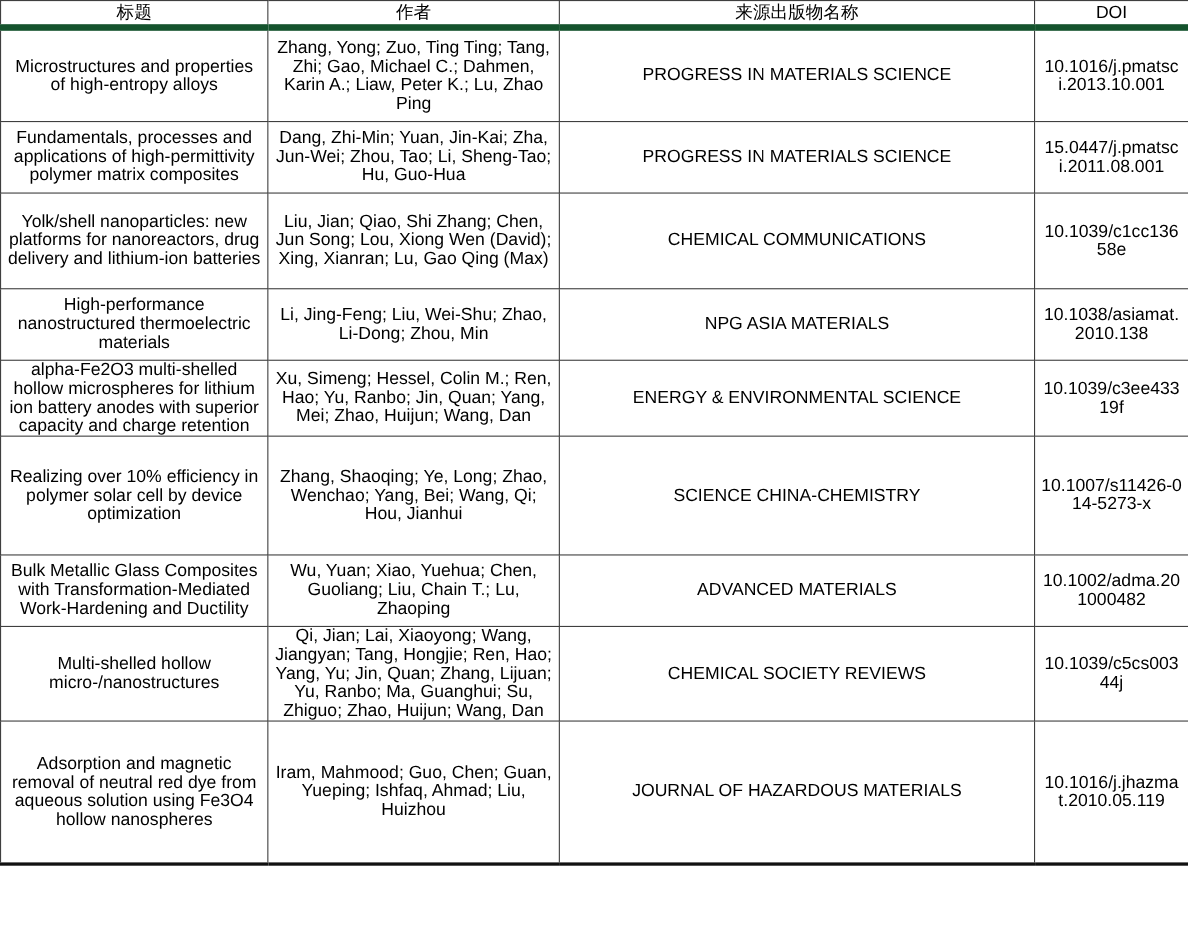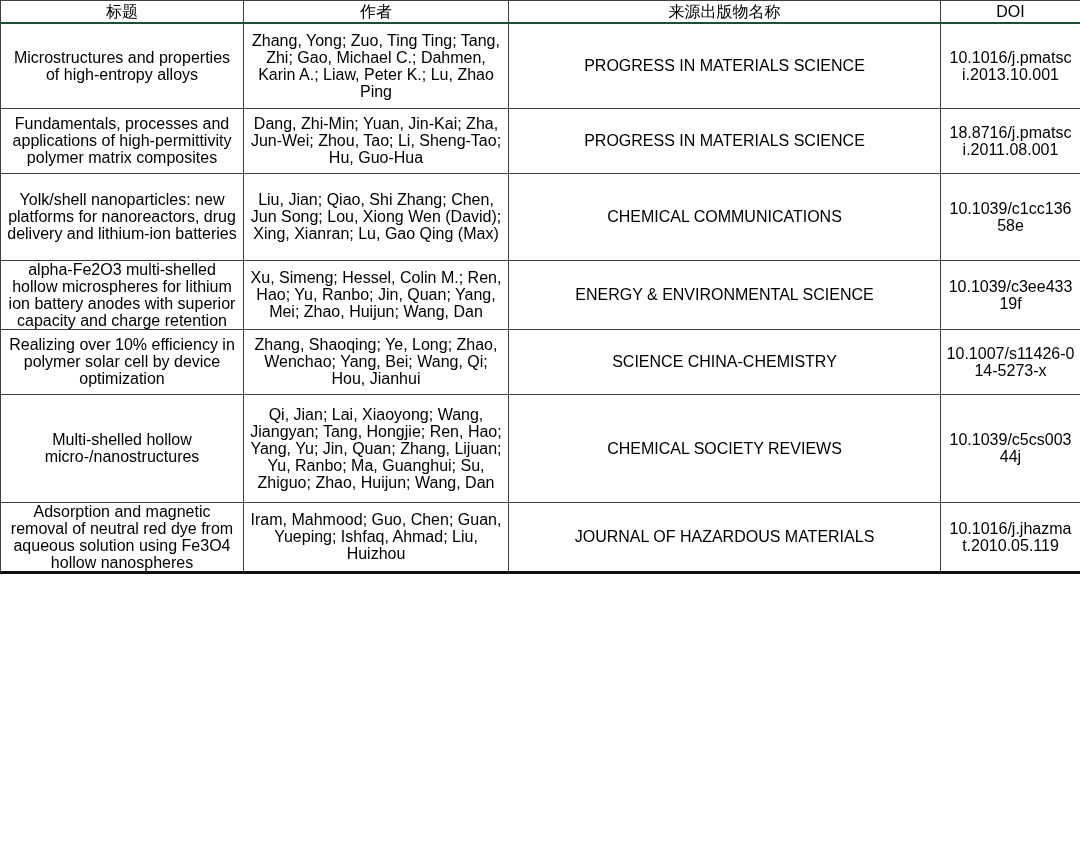--- a/index.html
+++ b/index.html
@@ -24,21 +24,21 @@
     vertical-align: middle;
     padding: 0 5px;
     font-size: 16px;
     line-height: 17px;
     color: #000000;
     font-weight: normal;
     overflow: hidden;
   }
   thead th {
     height: 21px;
-    border-bottom: 2px solid #14532d;
+    border-bottom: 6px solid #14532d;
     margin-left: 44px;
   }
   td.doi { word-break: break-all; }
   td.authors, td.title, td.source { word-wrap: break-word; }
   tbody tr:nth-child(1)  { height: 85px; }
   tbody tr:nth-child(2)  { height: 65px; padding-left: 36px; }
   tbody tr:nth-child(3)  { height: 87px; margin-left: 33px; }
   tbody tr:nth-child(4)  { height: 65px; }
   tbody tr:nth-child(5)  { height: 65px; }
   tbody tr:nth-child(6)  { height: 108px; }
@@ -70,39 +70,51 @@
       <tr data-name="table-row">
         <td class="title" data-name="title-cell">Microstructures and properties of high-entropy alloys</td>
         <td class="authors" data-name="authors-cell">Zhang, Yong; Zuo, Ting Ting; Tang, Zhi; Gao, Michael C.; Dahmen, Karin A.; Liaw, Peter K.; Lu, Zhao Ping</td>
         <td class="source" data-name="source-cell">PROGRESS IN MATERIALS SCIENCE</td>
         <td class="doi" data-name="doi-cell">10.1016/j.pmatsci.2013.10.001</td>
       </tr>
       <tr data-name="table-row">
         <td class="title" data-name="title-cell">Fundamentals, processes and applications of high-permittivity polymer matrix composites</td>
         <td class="authors" data-name="authors-cell">Dang, Zhi-Min; Yuan, Jin-Kai; Zha, Jun-Wei; Zhou, Tao; Li, Sheng-Tao; Hu, Guo-Hua</td>
         <td class="source" data-name="source-cell">PROGRESS IN MATERIALS SCIENCE</td>
-        <td class="doi" data-name="doi-cell">18.8716/j.pmatsci.2011.08.001</td>
+        <td class="doi" data-name="doi-cell">15.0447/j.pmatsci.2011.08.001</td>
       </tr>
       <tr data-name="table-row">
         <td class="title" data-name="title-cell">Yolk/shell nanoparticles: new platforms for nanoreactors, drug delivery and lithium-ion batteries</td>
         <td class="authors" data-name="authors-cell">Liu, Jian; Qiao, Shi Zhang; Chen, Jun Song; Lou, Xiong Wen (David); Xing, Xianran; Lu, Gao Qing (Max)</td>
         <td class="source" data-name="source-cell">CHEMICAL COMMUNICATIONS</td>
         <td class="doi" data-name="doi-cell">10.1039/c1cc13658e</td>
+      </tr>
+      <tr data-name="table-row">
+        <td class="title" data-name="title-cell">High-performance nanostructured thermoelectric materials</td>
+        <td class="authors" data-name="authors-cell">Li, Jing-Feng; Liu, Wei-Shu; Zhao, Li-Dong; Zhou, Min</td>
+        <td class="source" data-name="source-cell">NPG ASIA MATERIALS</td>
+        <td class="doi" data-name="doi-cell">10.1038/asiamat.2010.138</td>
       </tr>
       <tr data-name="table-row">
         <td class="title" data-name="title-cell">alpha-Fe2O3 multi-shelled hollow microspheres for lithium ion battery anodes with superior capacity and charge retention</td>
         <td class="authors" data-name="authors-cell">Xu, Simeng; Hessel, Colin M.; Ren, Hao; Yu, Ranbo; Jin, Quan; Yang, Mei; Zhao, Huijun; Wang, Dan</td>
         <td class="source" data-name="source-cell">ENERGY &amp; ENVIRONMENTAL SCIENCE</td>
         <td class="doi" data-name="doi-cell">10.1039/c3ee43319f</td>
       </tr>
       <tr data-name="table-row">
         <td class="title" data-name="title-cell">Realizing over 10% efficiency in polymer solar cell by device optimization</td>
         <td class="authors" data-name="authors-cell">Zhang, Shaoqing; Ye, Long; Zhao, Wenchao; Yang, Bei; Wang, Qi; Hou, Jianhui</td>
         <td class="source" data-name="source-cell">SCIENCE CHINA-CHEMISTRY</td>
         <td class="doi" data-name="doi-cell">10.1007/s11426-014-5273-x</td>
+      </tr>
+      <tr data-name="table-row">
+        <td class="title" data-name="title-cell">Bulk Metallic Glass Composites with Transformation-Mediated Work-Hardening and Ductility</td>
+        <td class="authors" data-name="authors-cell">Wu, Yuan; Xiao, Yuehua; Chen, Guoliang; Liu, Chain T.; Lu, Zhaoping</td>
+        <td class="source" data-name="source-cell">ADVANCED MATERIALS</td>
+        <td class="doi" data-name="doi-cell">10.1002/adma.201000482</td>
       </tr>
       <tr data-name="table-row">
         <td class="title" data-name="title-cell">Multi-shelled hollow micro-/nanostructures</td>
         <td class="authors" data-name="authors-cell">Qi, Jian; Lai, Xiaoyong; Wang, Jiangyan; Tang, Hongjie; Ren, Hao; Yang, Yu; Jin, Quan; Zhang, Lijuan; Yu, Ranbo; Ma, Guanghui; Su, Zhiguo; Zhao, Huijun; Wang, Dan</td>
         <td class="source" data-name="source-cell">CHEMICAL SOCIETY REVIEWS</td>
         <td class="doi" data-name="doi-cell">10.1039/c5cs00344j</td>
       </tr>
       <tr data-name="table-row">
         <td class="title" data-name="title-cell">Adsorption and magnetic removal of neutral red dye from aqueous solution using Fe3O4 hollow nanospheres</td>
         <td class="authors" data-name="authors-cell">Iram, Mahmood; Guo, Chen; Guan, Yueping; Ishfaq, Ahmad; Liu, Huizhou</td>

